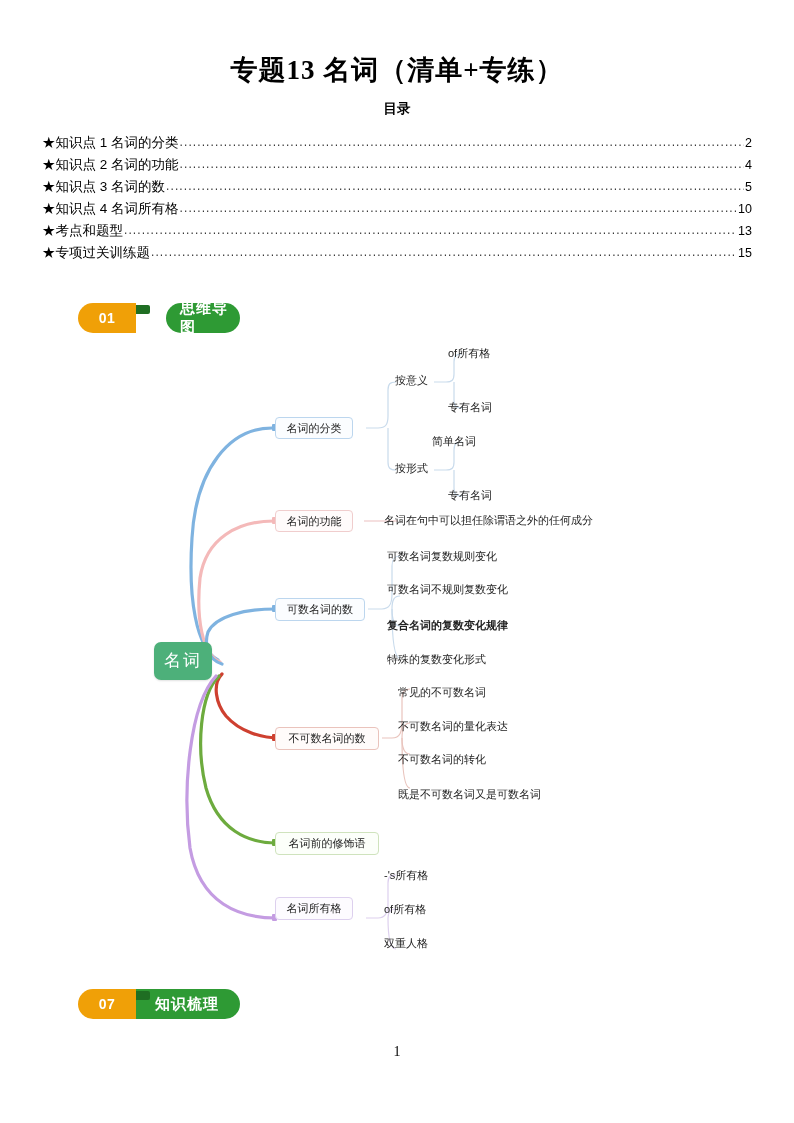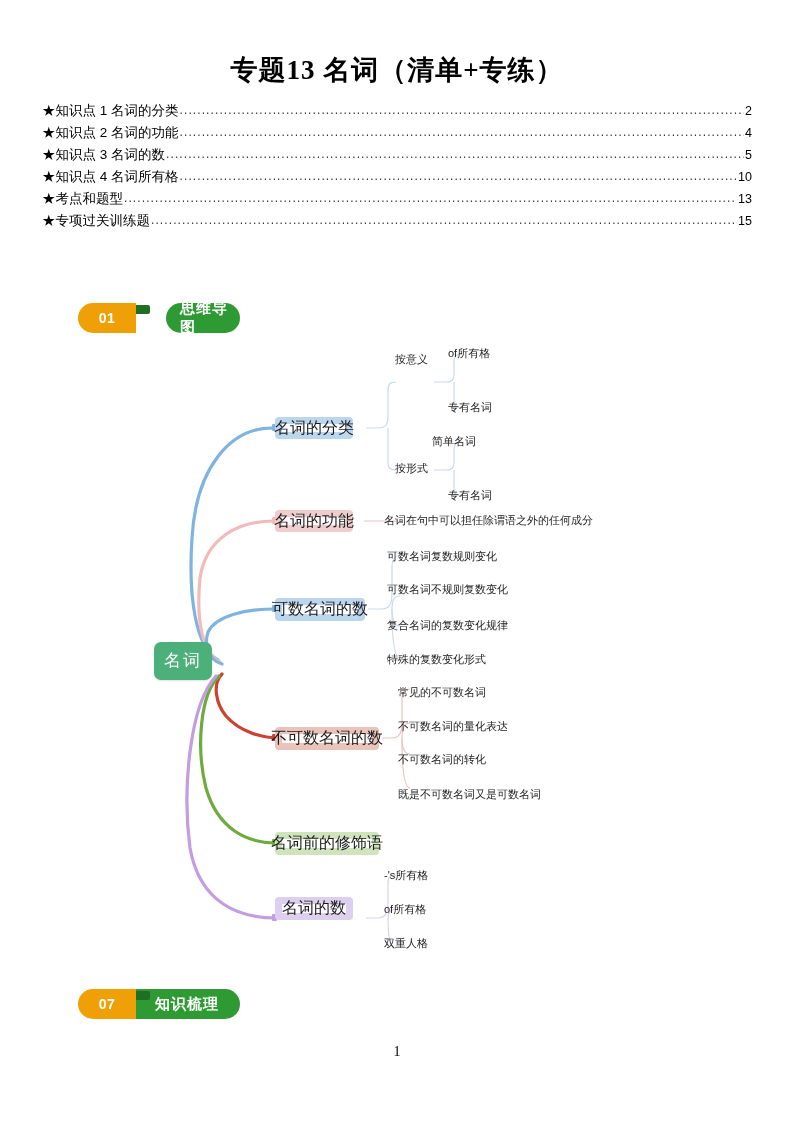--- a/index.html
+++ b/index.html
@@ -95,24 +95,24 @@
     left:50px; top:2px;
     width:22px; height:9px;
     background:#1f6e23;
     border-radius:2px;
     z-index:0;
   }
   .mm-node {
     position:absolute;
     box-sizing:border-box;
     background:#fff;
-    border:7px solid #6d28d9;
+    border:1px solid #6d28d9;
     border-radius:4px;
     font-family:"Liberation Sans", sans-serif;
-    font-size:16px;
+    font-size:11px;
     color:#1b1b1b;
     display:flex;
     align-items:center;
     justify-content:center;
     padding:3px 8px;
     white-space:nowrap;
     line-height:1.15;
   }
   .mm-root {
     background:#4DB07A;
@@ -153,20 +153,21 @@
     font-size:14px;
     font-family:"Liberation Serif", serif;
   }
 </style>
 </head>
 <body>
 
 <div class="page">
 
   <h1 class="doc-title">专题13 名词（清单+专练）</h1>
+  <div class="toc-heading">目录</div>
 
   <div class="toc">
     <div class="toc-row">
       <span class="toc-label">★知识点 1 名词的分类</span>
       <span class="toc-dots">.................................................................................................................................................................................</span>
       <span class="toc-page">2</span>
     </div>
     <div class="toc-row">
       <span class="toc-label">★知识点 2 名词的功能</span>
       <span class="toc-dots">.................................................................................................................................................................................</span>
@@ -231,50 +232,50 @@
 
       <path d="M 366,570 L 378,570 C 386,570 388,564 388,556 L 388,535 C 388,529 390,527 396,527" fill="none" stroke="#ddd0ee" stroke-width="1.2"></path>
       <path d="M 388,570 C 388,564 390,561 396,561" fill="none" stroke="#ddd0ee" stroke-width="1.2"></path>
       <path d="M 388,570 C 388,590 390,601 396,601" fill="none" stroke="#ddd0ee" stroke-width="1.2"></path>
     </svg>
 
     <div class="mm-node mm-root" style="left:154px; top:634px; width:58px; height:38px;">名词</div>
 
     <div class="edge-cap" style="left:272px; top:416px; background:#7FB3E0;"></div>
     <div class="mm-node tint-blue" style="left:275px; top:409px; width:78px; height:22px;">名词的分类</div>
-    <div class="mm-node mm-plain" style="left:395px; top:345px;">按意义</div>
+    <div class="mm-node mm-plain" style="left:395px; top:366px;">按意义</div>
     <div class="mm-node mm-plain" style="left:395px; top:454px;">按形式</div>
     <div class="mm-node mm-leaf" style="left:448px; top:339px;">of所有格</div>
     <div class="mm-node mm-leaf" style="left:448px; top:393px;">专有名词</div>
     <div class="mm-node mm-leaf" style="left:432px; top:427px;">简单名词</div>
     <div class="mm-node mm-leaf" style="left:448px; top:481px;">专有名词</div>
 
     <div class="edge-cap" style="left:272px; top:509px; background:#F4B9B9;"></div>
     <div class="mm-node tint-pink" style="left:275px; top:502px; width:78px; height:22px;">名词的功能</div>
     <div class="mm-node mm-leaf" style="left:384px; top:506px;">名词在句中可以担任除谓语之外的任何成分</div>
 
     <div class="edge-cap" style="left:272px; top:597px; background:#7FB3E0;"></div>
     <div class="mm-node tint-blue" style="left:275px; top:590px; width:90px; height:23px;">可数名词的数</div>
     <div class="mm-node mm-leaf" style="left:387px; top:542px;">可数名词复数规则变化</div>
     <div class="mm-node mm-leaf" style="left:387px; top:575px;">可数名词不规则复数变化</div>
-    <div class="mm-node mm-leaf" style="left:387px; top:611px;">复合名词的复数变化规律</div>
+    <div class="mm-node mm-leaf" style="left:387px; top:611px;font-weight:bold;">复合名词的复数变化规律</div>
     <div class="mm-node mm-leaf" style="left:387px; top:645px;">特殊的复数变化形式</div>
 
     <div class="edge-cap" style="left:272px; top:726px; background:#CE4030;"></div>
     <div class="mm-node tint-red" style="left:275px; top:719px; width:104px; height:23px;">不可数名词的数</div>
     <div class="mm-node mm-leaf" style="left:398px; top:678px;">常见的不可数名词</div>
     <div class="mm-node mm-leaf" style="left:398px; top:712px;">不可数名词的量化表达</div>
     <div class="mm-node mm-leaf" style="left:398px; top:745px;">不可数名词的转化</div>
     <div class="mm-node mm-leaf" style="left:398px; top:780px;">既是不可数名词又是可数名词</div>
 
     <div class="edge-cap" style="left:272px; top:831px; background:#6DAB3E;"></div>
     <div class="mm-node tint-green" style="left:275px; top:824px; width:104px; height:23px;">名词前的修饰语</div>
 
     <div class="edge-cap" style="left:272px; top:906px; background:#C49CE2;"></div>
-    <div class="mm-node tint-purple" style="left:275px; top:889px; width:78px; height:23px;">名词的数</div>
+    <div class="mm-node tint-purple" style="left:275px; top:889px; width:78px; height:23px;">名词所有格</div>
     <div class="mm-node mm-leaf" style="left:384px; top:861px;">-'s所有格</div>
     <div class="mm-node mm-leaf" style="left:384px; top:895px;">of所有格</div>
     <div class="mm-node mm-leaf" style="left:384px; top:929px;">双重人格</div>
   </div>
 
   <div class="badge" style="left:78px; top:981px;">
     <div class="badge-shadow"></div>
     <div class="badge-num">07</div>
     <div class="badge-txt">知识梳理</div>
   </div>

